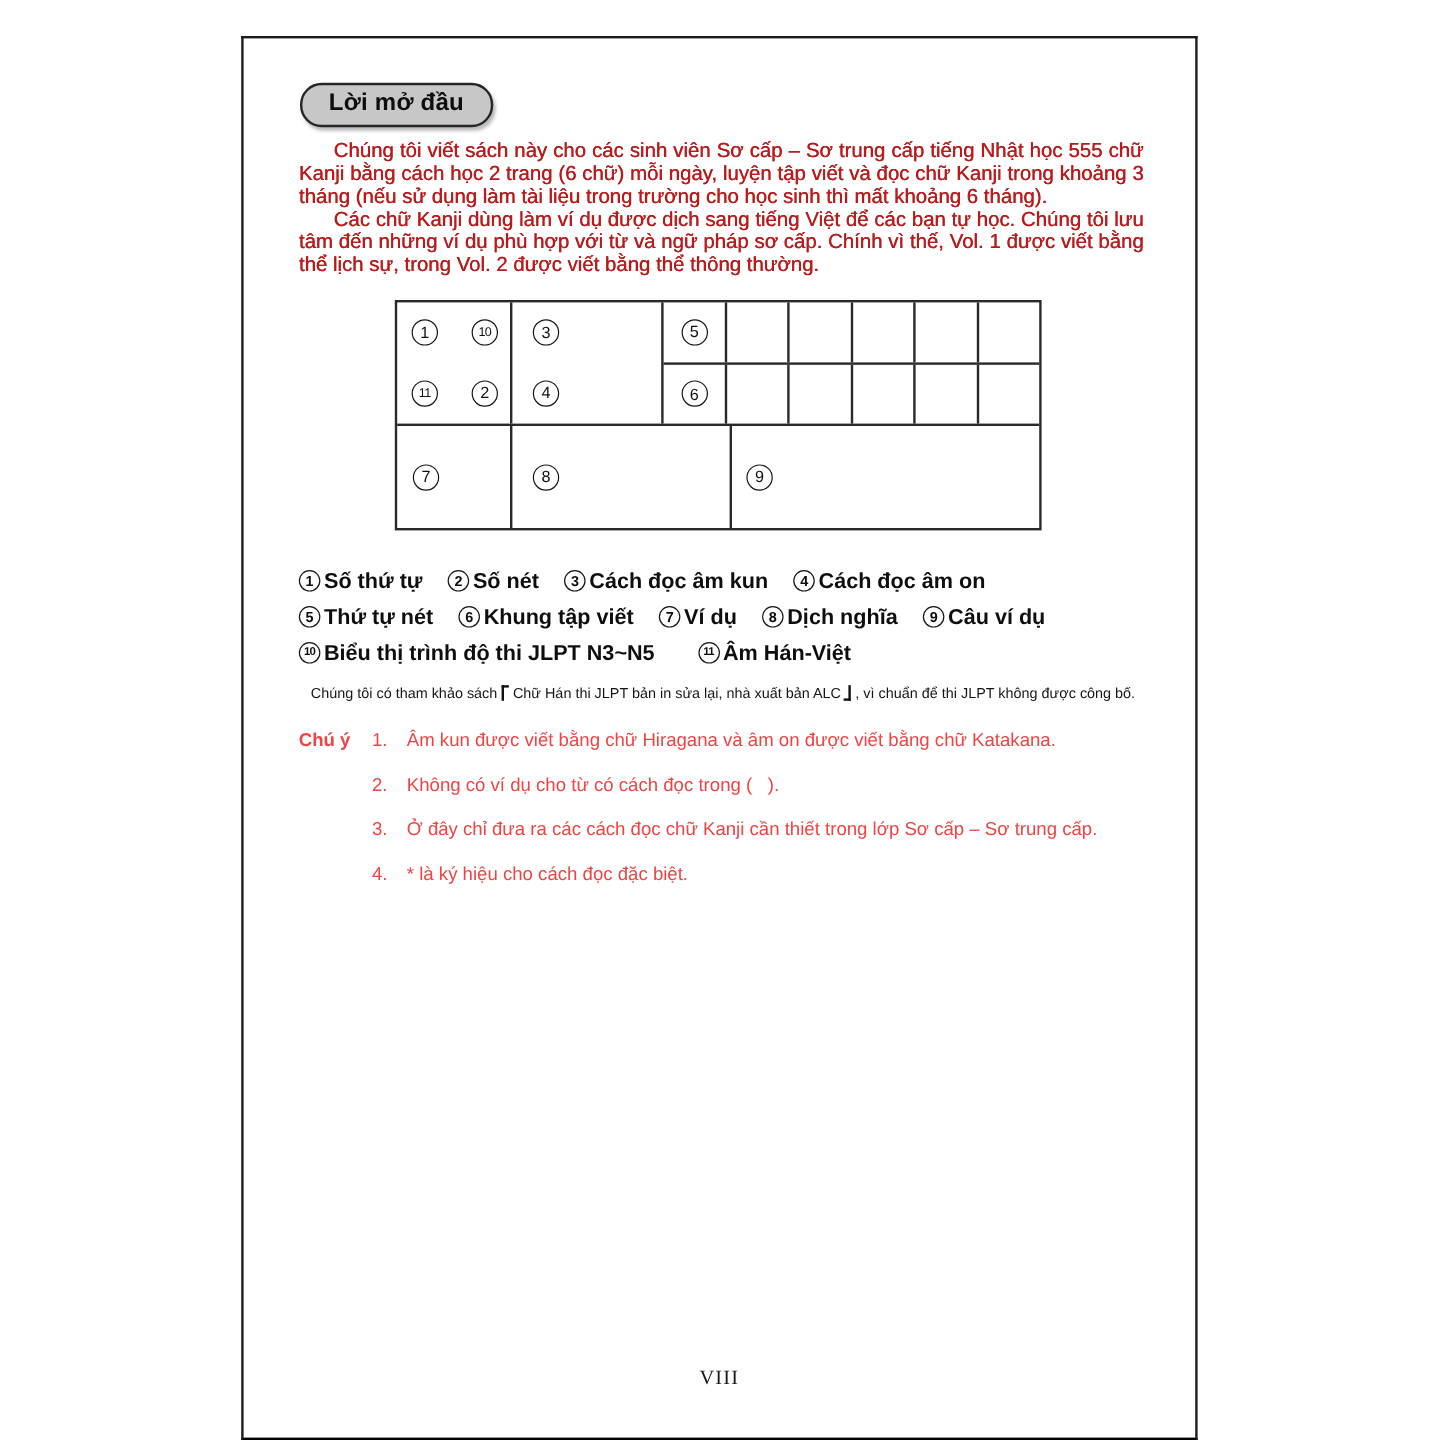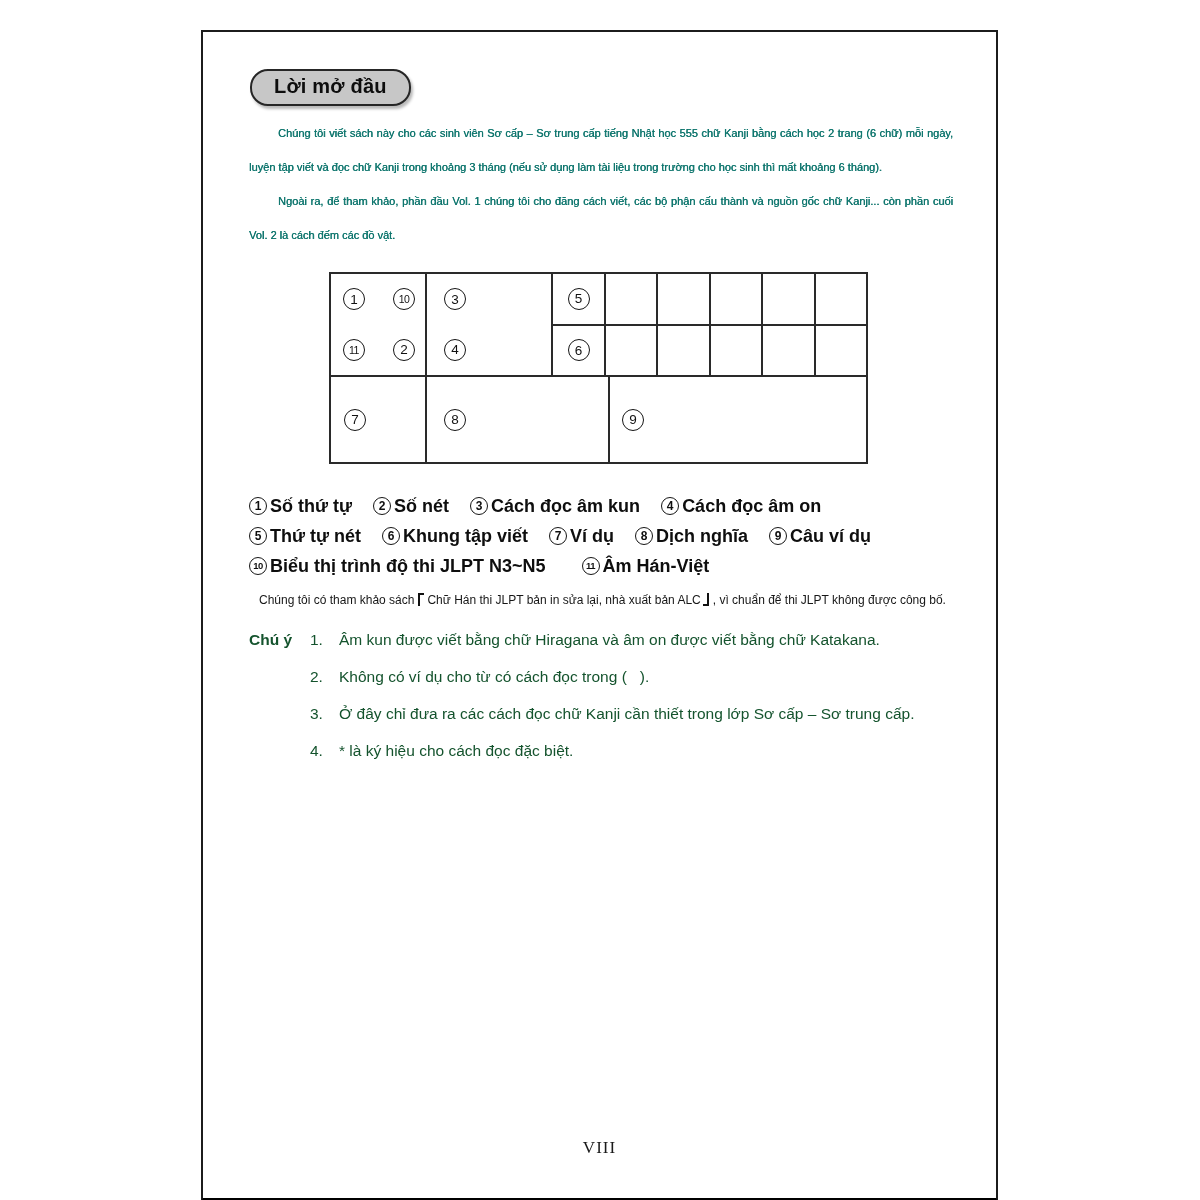--- a/index.html
+++ b/index.html
@@ -15,22 +15,22 @@
     padding:0 43px 0 46px;
   }
   .badge {
     display:inline-block; background:#c7c7c7; border:2.5px solid #262626;
     border-radius:18px; padding:4px 22px 6px; font-size:20px; font-weight:bold;
     letter-spacing:.2px; box-shadow:2px 3px 3px rgba(0,0,0,.28); color:#0d0d0d;
   }
   .badge1 { margin:37px 0 10px 1px; }
   .badge2 { margin:33px 0 0 1px; }
   p.body {
-    margin:0; font-size:11px; line-height:34px; text-align:justify;
-    text-indent:29px; color:#0f766e; text-shadow:0.35px 0 0 currentColor;
+    margin:0; font-size:17px; line-height:19px; text-align:justify;
+    text-indent:29px; color:#b91c1c; text-shadow:0.35px 0 0 currentColor;
   }
   
   .tbl { width:539px; margin:20px 0 0 80px; border:2px solid #2a2a2a; }
   .top { display:flex; height:101px; }
   .cA { width:96px; border-right:2px solid #2a2a2a; display:flex; flex-direction:column; }
   .arow { flex:1; display:flex; align-items:center; justify-content:space-between; padding:0 10px 0 12px; }
   .cB { width:126px; border-right:2px solid #2a2a2a; display:flex; flex-direction:column; }
   .brow { flex:1; display:flex; align-items:center; padding-left:17px; }
   .rgt { flex:1; display:flex; flex-direction:column; }
   .rrow { flex:1; display:flex; }
@@ -54,40 +54,40 @@
   
   .legend { margin-top:27px; }
   .lrow { display:flex; gap:21px; align-items:center; height:30px; }
   .lrow3 { gap:36px; }
   .litem { display:inline-flex; align-items:center; font-size:18px; font-weight:bold; color:#0e0e0e; white-space:nowrap; }
   .refnote { margin:8px 0 16px; font-size:12px; line-height:23px; text-align:justify; text-indent:10px; color:#161616; }
   .cbo,.cbc { display:inline-block; width:6px; height:13px; vertical-align:-2px; }
   .cbo { border-left:2px solid #111; border-top:2px solid #111; margin:0 3px 0 4px; }
   .cbc { border-right:2px solid #111; border-bottom:2px solid #111; margin:0 4px 0 2px; }
   
-  .chuy { display:flex; margin-top:6px; font-size:15.5px; color:#14532d; }
+  .chuy { display:flex; margin-top:6px; font-size:15.5px; color:#ef4444; }
   .chuy .lbl { width:61px; font-weight:bold; line-height:23px; }
   .chuy .items { flex:1; }
   .chuy .item { display:flex; line-height:23px; margin-bottom:14px; }
   .chuy .inum { width:29px; flex:0 0 29px; }
   .chuy .itext { flex:1; }
   .pageno {
     position:absolute; left:0; right:0; bottom:40px; text-align:center;
     font-family:"Liberation Serif","DejaVu Serif",serif; font-size:17px; letter-spacing:1px; color:#1a1a1a;
   }
 </style>
 </head>
 <body>
 
 <div class="frame">
 
   <div class="badge badge1">Lời mở đầu</div>
 
   <p class="body">Chúng tôi viết sách này cho các sinh viên Sơ cấp – Sơ trung cấp tiếng Nhật học 555 chữ Kanji bằng cách học 2 trang (6 chữ) mỗi ngày, luyện tập viết và đọc chữ Kanji trong khoảng 3 tháng (nếu sử dụng làm tài liệu trong trường cho học sinh thì mất khoảng 6 tháng).</p>
-  <p class="body">Ngoài ra, để tham khảo, phần đầu Vol. 1 chúng tôi cho đăng cách viết, các bộ phận cấu thành và nguồn gốc chữ Kanji... còn phần cuối Vol. 2 là cách đếm các đồ vật.</p>
+  <p class="body">Các chữ Kanji dùng làm ví dụ được dịch sang tiếng Việt để các bạn tự học. Chúng tôi lưu tâm đến những ví dụ phù hợp với từ và ngữ pháp sơ cấp. Chính vì thế, Vol. 1 được viết bằng thể lịch sự, trong Vol. 2 được viết bằng thể thông thường.</p>
 
 
   <div class="tbl">
     <div class="top">
       <div class="cA">
         <div class="arow">
           <span class="circ t">1</span>
           <span class="circ t two">10</span>
         </div>
         <div class="arow">

